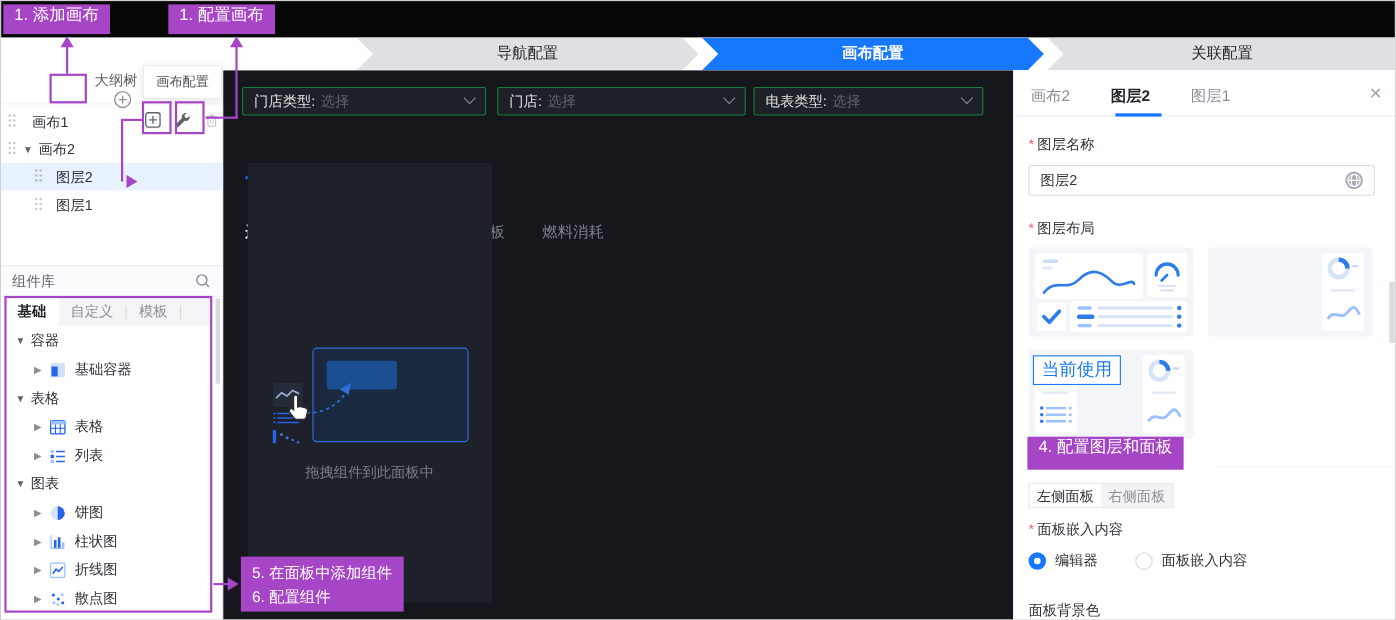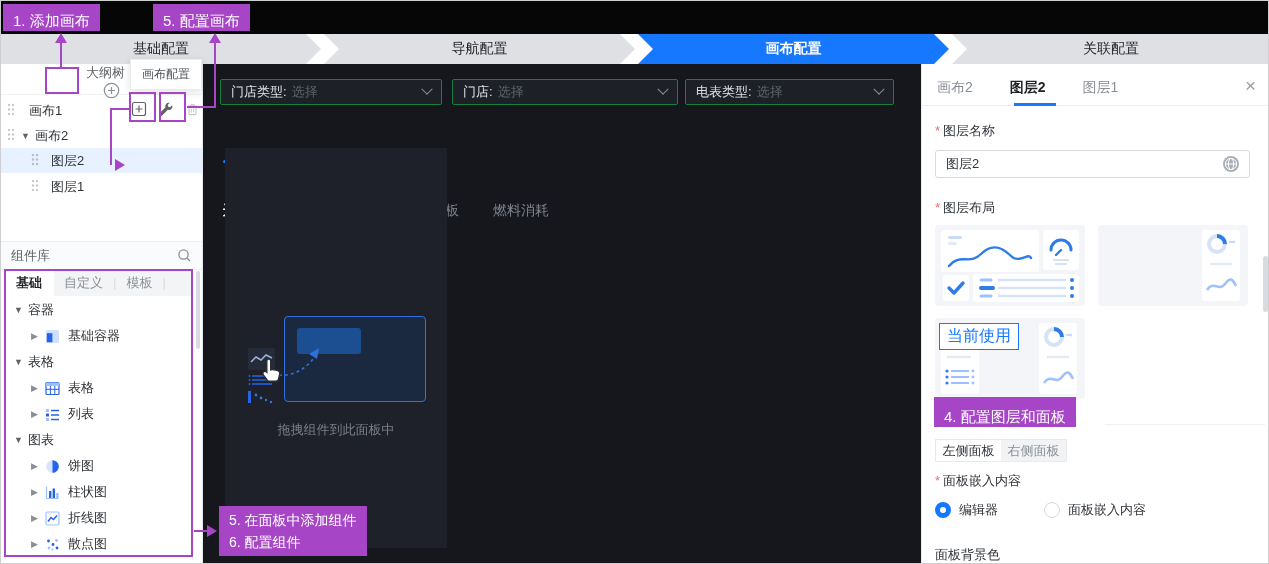--- a/index.html
+++ b/index.html
@@ -54,49 +54,46 @@
   .rtabs{position:absolute;left:15px;top:15px;display:flex;gap:37px;font-size:14px;color:#8A8F96;}
   .rtab.active{color:#1F2227;font-weight:bold;}
   .field-label{position:absolute;font-size:13px;color:#2F3338;}
   .req{color:#F56C6C;margin-right:3px;}
   .thumb{position:absolute;width:150px;height:81px;background:#F3F5F9;border-radius:4px;}
   .mini{position:absolute;background:#fff;border-radius:3px;}
   .mline{position:absolute;border-radius:2px;}
   .sidetabs{position:absolute;left:13px;top:375px;display:flex;font-size:13px;background:#F2F3F5;border:1px solid #E8EAED;}
   .sidetab{width:65px;height:21px;display:flex;align-items:center;justify-content:center;color:#8A8F96;}
   .sidetab.active{background:#fff;color:#2F3338;}
-  .radio-row{position:absolute;left:13px;top:437px;display:flex;gap:46px;align-items:center;font-size:13px;color:#2F3338;}
+  .radio-row{position:absolute;left:13px;top:437px;display:flex;gap:34px;align-items:center;font-size:13px;color:#2F3338;}
   .radio{width:16px;height:16px;border-radius:50%;margin-right:8px;flex:none;}
   .radio.on{border:5px solid var(--blue);background:#fff;}
   .radio.off{border:1px solid #D4D8DE;background:#fff;}
   .ritem{display:flex;align-items:center;}
   
-  .badge{position:absolute;background:var(--purple);color:#fff;display:flex;align-items:flex-end;padding:0 10px;
+  .badge{position:absolute;background:var(--purple);color:#fff;display:flex;align-items:flex-start;padding:0 10px;
          font-size:14px;z-index:60;}
   .pbox{position:absolute;border:2px solid var(--purple);z-index:55;pointer-events:none;}
   .pline{position:absolute;background:var(--purple);z-index:55;}
   .ah-up{position:absolute;width:0;height:0;border-left:6px solid transparent;border-right:6px solid transparent;
          border-bottom:10px solid var(--purple);z-index:56;}
   .ah-right{position:absolute;width:0;height:0;border-top:6px solid transparent;border-bottom:6px solid transparent;
          border-left:10px solid var(--purple);z-index:56;}
   .tooltip{position:absolute;left:129px;top:58px;width:72px;height:31px;background:#fff;border:1px solid #ECECEE;
          box-shadow:0 2px 8px rgba(0,0,0,.12);display:flex;align-items:center;justify-content:center;
          font-size:12px;color:#4E5358;z-index:45;}
   .scrollthumb{position:absolute;background:#D8DBDF;border-radius:3px;}
 </style>
 </head>
 <body>
 
 <div class="screen">
 
   <div class="topbar"></div>
 
-  <div class="step" style="left:0;width:320px;clip-path:polygon(0 0,calc(100% - 15px) 0,100% 50%,calc(100% - 15px) 100%,0 100%);">
-    <span>基础配置</span>
-  </div>
   <div class="step" style="left:323px;width:311px;clip-path:polygon(0 0,calc(100% - 15px) 0,100% 50%,calc(100% - 15px) 100%,0 100%,15px 50%);">
     <span>导航配置</span>
   </div>
   <div class="step active" style="left:637px;width:311px;clip-path:polygon(0 0,calc(100% - 15px) 0,100% 50%,calc(100% - 15px) 100%,0 100%,15px 50%);">
     <span>画布配置</span>
   </div>
   <div class="step" style="left:951px;width:318px;clip-path:polygon(0 0,100% 0,100% 100%,0 100%,15px 50%);">
     <span>关联配置</span>
   </div>
 
@@ -544,21 +541,21 @@
   </div>
 
   <div class="tooltip">
     <span>画布配置</span>
   </div>
 
   <div class="badge" style="left:2px;top:3px;height:27px;font-size:15px;">
     <span>1. 添加画布</span>
   </div>
   <div class="badge" style="left:152px;top:3px;height:27px;font-size:15px;">
-    <span>5. 配置画布</span>
+    <span>1. 配置画布</span>
   </div>
   <div class="badge" style="left:933px;top:396px;height:30px;font-size:15px;">
     <span>4. 配置图层和面板</span>
   </div>
   <div class="badge" style="left:218px;top:505px;height:50px;flex-direction:column;align-items:flex-start;justify-content:center;line-height:22px;">
     <span>5. 在面板中添加组件</span>
     <span>6. 配置组件</span>
   </div>
 
   <div class="pbox" style="left:44px;top:66px;width:34px;height:27px;"></div>

